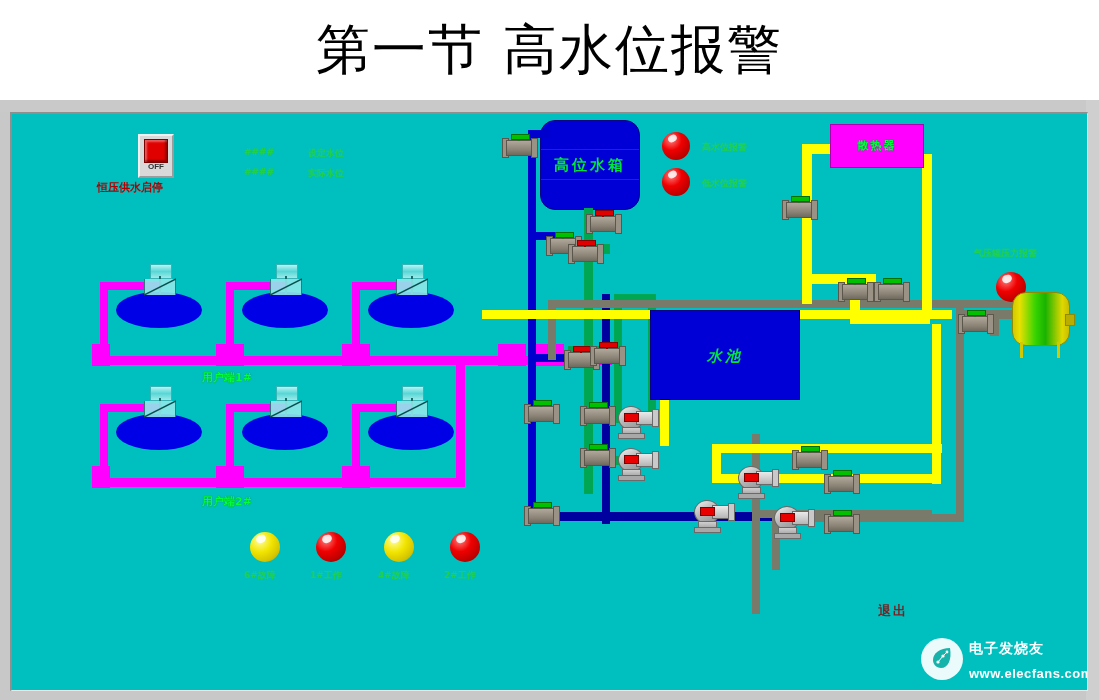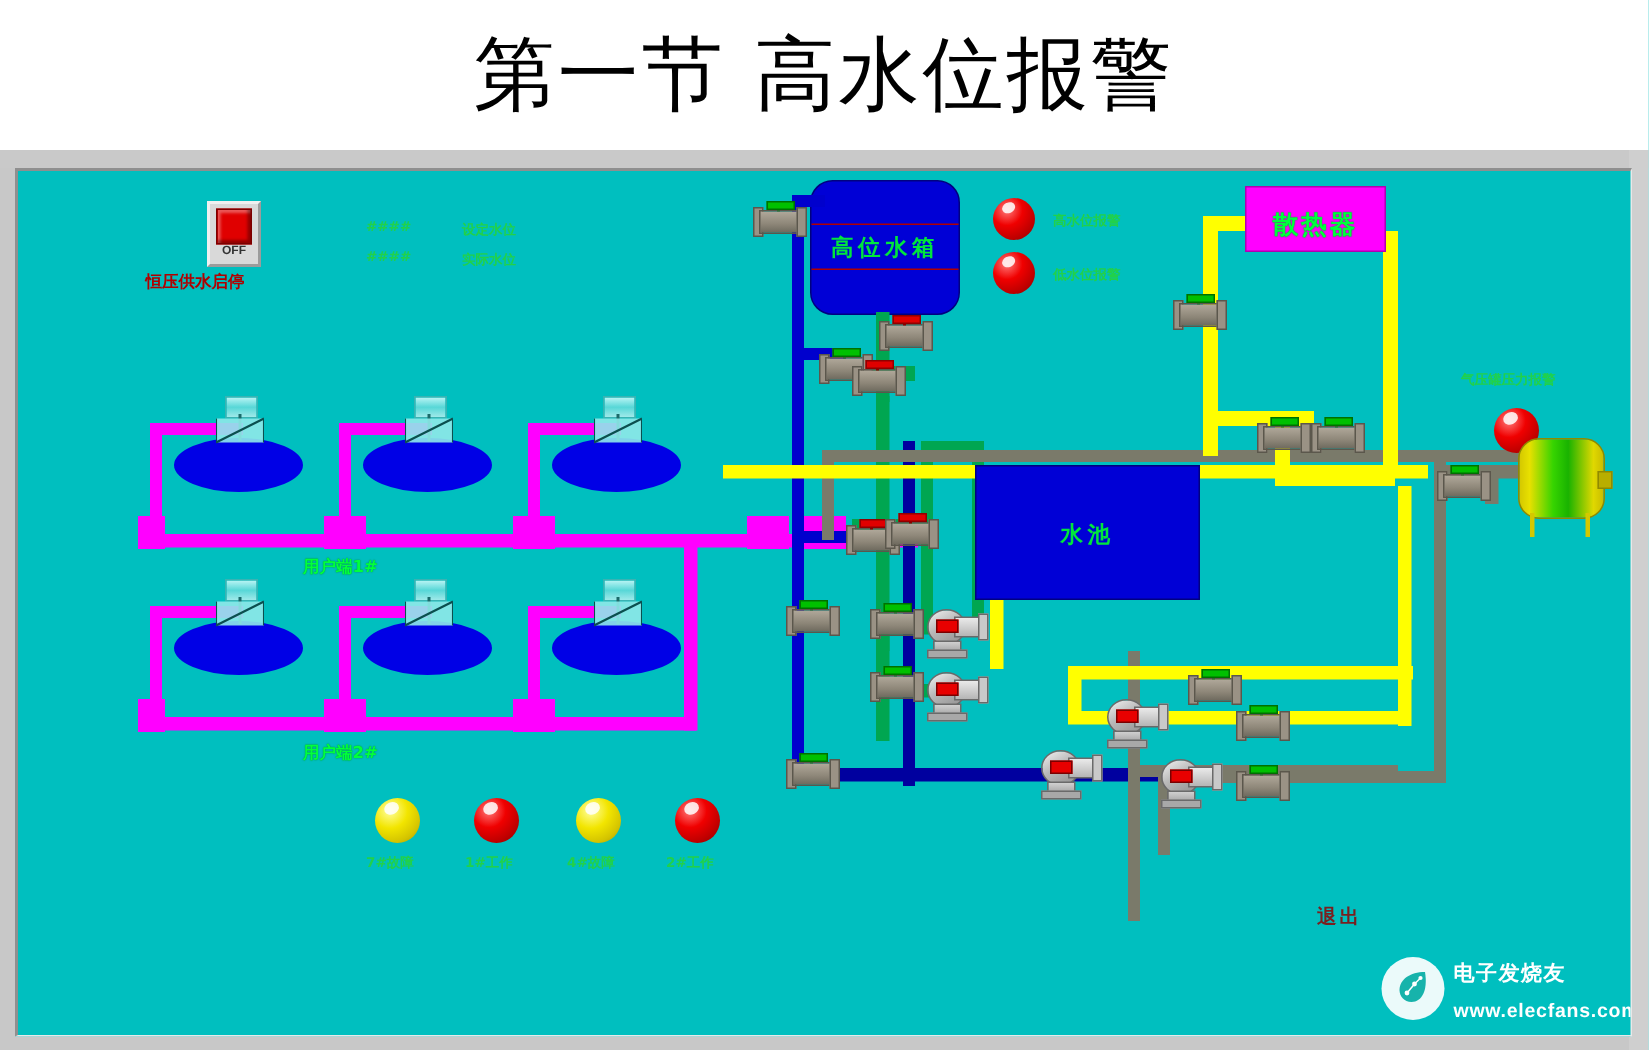--- a/index.html
+++ b/index.html
@@ -311,25 +311,25 @@
       <div class="pipe p-yellow" style="left:838px;top:160px;width:10px;height:46px;"></div>
       <div class="pipe p-yellow" style="left:838px;top:200px;width:80px;height:10px;"></div>
       <div class="pipe p-yellow" style="left:470px;top:196px;width:470px;height:9px;"></div>
       <div class="pipe p-yellow" style="left:648px;top:196px;width:9px;height:136px;"></div>
       <div class="pipe p-yellow" style="left:700px;top:330px;width:230px;height:9px;"></div>
       <div class="pipe p-yellow" style="left:700px;top:330px;width:9px;height:36px;"></div>
       <div class="pipe p-yellow" style="left:700px;top:360px;width:226px;height:9px;"></div>
       <div class="pipe p-yellow" style="left:920px;top:210px;width:9px;height:160px;"></div>
 
       <div class="box-magenta" style="left:818px;top:10px;width:92px;height:42px;">
-        <div class="box-cap lbl-green" style="top:13px;font-size:17px;letter-spacing:2px;">散热器</div>
-      </div>
-
-
-      <div class="box-blue" style="left:638px;top:196px;width:148px;height:88px;">
+        <div class="box-cap lbl-green" style="top:13px;font-size:11px;letter-spacing:2px;">散热器</div>
+      </div>
+
+
+      <div class="box-blue" style="left:638px;top:196px;width:148px;height:88px;font-style:italic;">
         <div class="box-cap lbl-green-big" style="top:36px;">水池</div>
       </div>
 
       <div class="lbl lbl-green-sm" style="left:962px;top:133px;">气压罐压力报警</div>
       <div class="lamp red" style="left:984px;top:158px;width:30px;height:30px;">
         <div class="gloss"></div>
       </div>
       <div class="xtank" style="left:1000px;top:178px;">
         <div class="body"></div>
         <div class="nub"></div>
@@ -494,21 +494,21 @@
         <div class="nozzle"></div>
         <div class="cap"></div>
         <div class="ind"></div>
         <div class="base"></div>
         <div class="foot"></div>
       </div>
 
       <div class="lamp yellow" style="left:238px;top:418px;width:30px;height:30px;">
         <div class="gloss"></div>
       </div>
-      <div class="lbl lbl-green-sm" style="left:232px;top:455px;">7#故障</div>
+      <div class="lbl lbl-green-sm" style="left:232px;top:455px;">6#故障</div>
 
       <div class="lamp red" style="left:304px;top:418px;width:30px;height:30px;">
         <div class="gloss"></div>
       </div>
       <div class="lbl lbl-green-sm" style="left:298px;top:455px;">1#工作</div>
 
       <div class="lamp yellow" style="left:372px;top:418px;width:30px;height:30px;">
         <div class="gloss"></div>
       </div>
       <div class="lbl lbl-green-sm" style="left:366px;top:455px;">4#故障</div>

